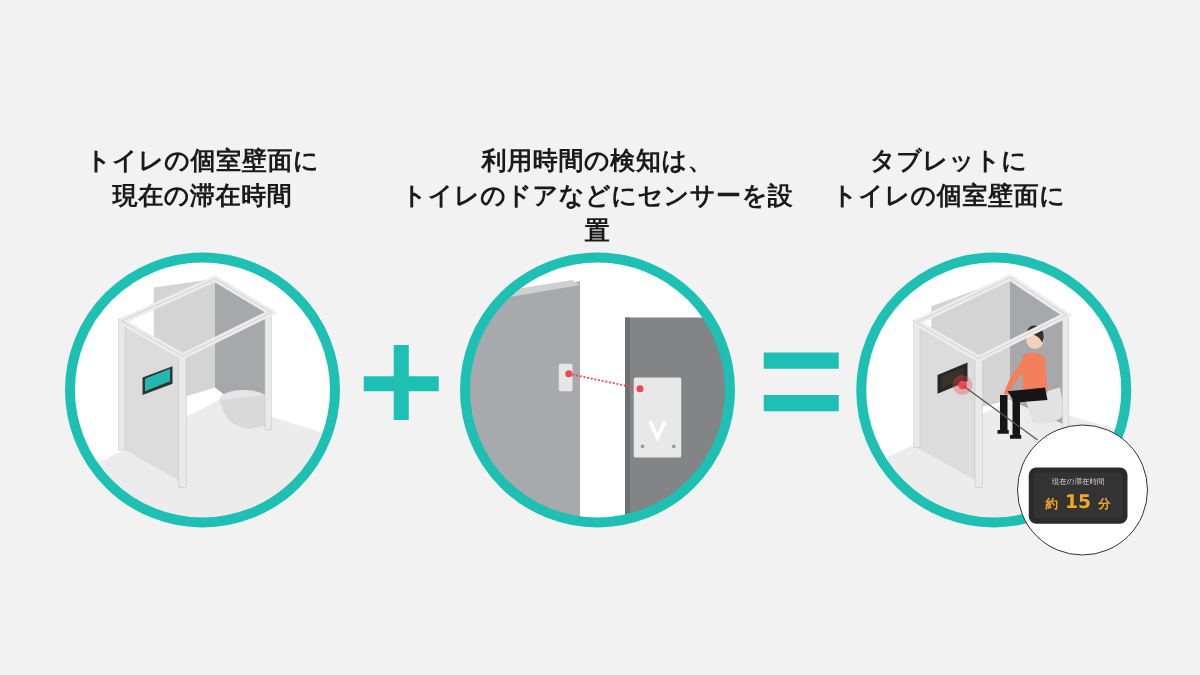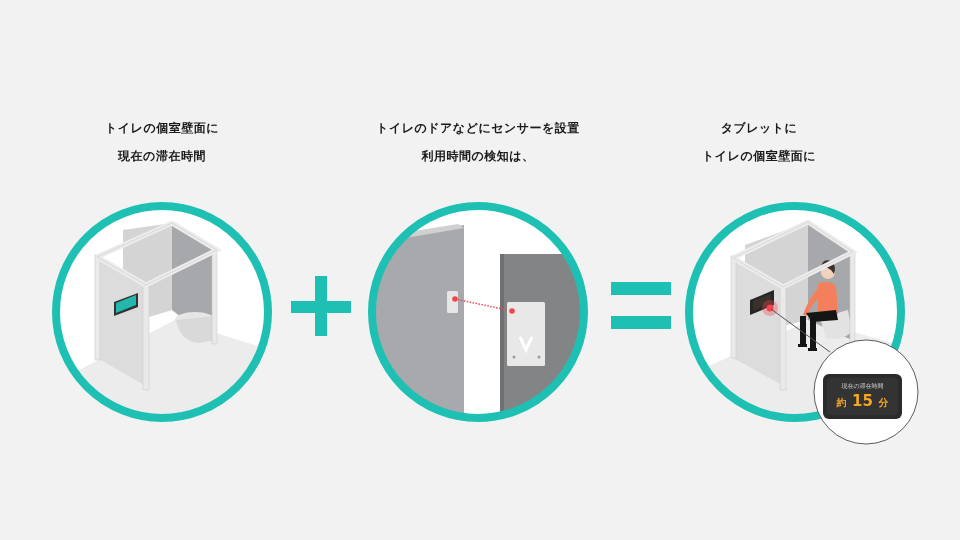--- a/index.html
+++ b/index.html
@@ -1,32 +1,32 @@
 <!DOCTYPE html>
 <html><head>
 <meta charset="utf-8">
 <style>
   html, body { margin:0; padding:0; }
   body { width:960px; height:540px; background:#f2f2f2; position:relative; overflow:hidden;
          font-family:"DejaVu Sans","Liberation Sans",sans-serif; }
-  .caption { position:absolute; width:320px; text-align:center; font-weight:bold; font-size:12px;
+  .caption { position:absolute; width:320px; text-align:center; font-weight:bold; font-size:20px;
              line-height:28px; color:#1a1a1a; letter-spacing:0.5px; }
   .caption span { display:block; }
   svg { position:absolute; left:0; top:0; }
 </style>
 </head>
 <body>
 
 <div class="caption" style="left:2px; top:114px;">
   <span>トイレの個室壁面に</span>
   <span>現在の滞在時間</span>
 </div>
 <div class="caption" style="left:318px; top:114px;">
+  <span>利用時間の検知は、</span>
   <span>トイレのドアなどにセンサーを設置</span>
-  <span>利用時間の検知は、</span>
 </div>
 <div class="caption" style="left:599px; top:114px;">
   <span>タブレットに</span>
   <span>トイレの個室壁面に</span>
 </div>
 
 <svg width="960" height="540" viewBox="0 0 960 540">
   <defs>
     <clipPath id="c1">
         <circle cx="162" cy="312" r="103"></circle>

